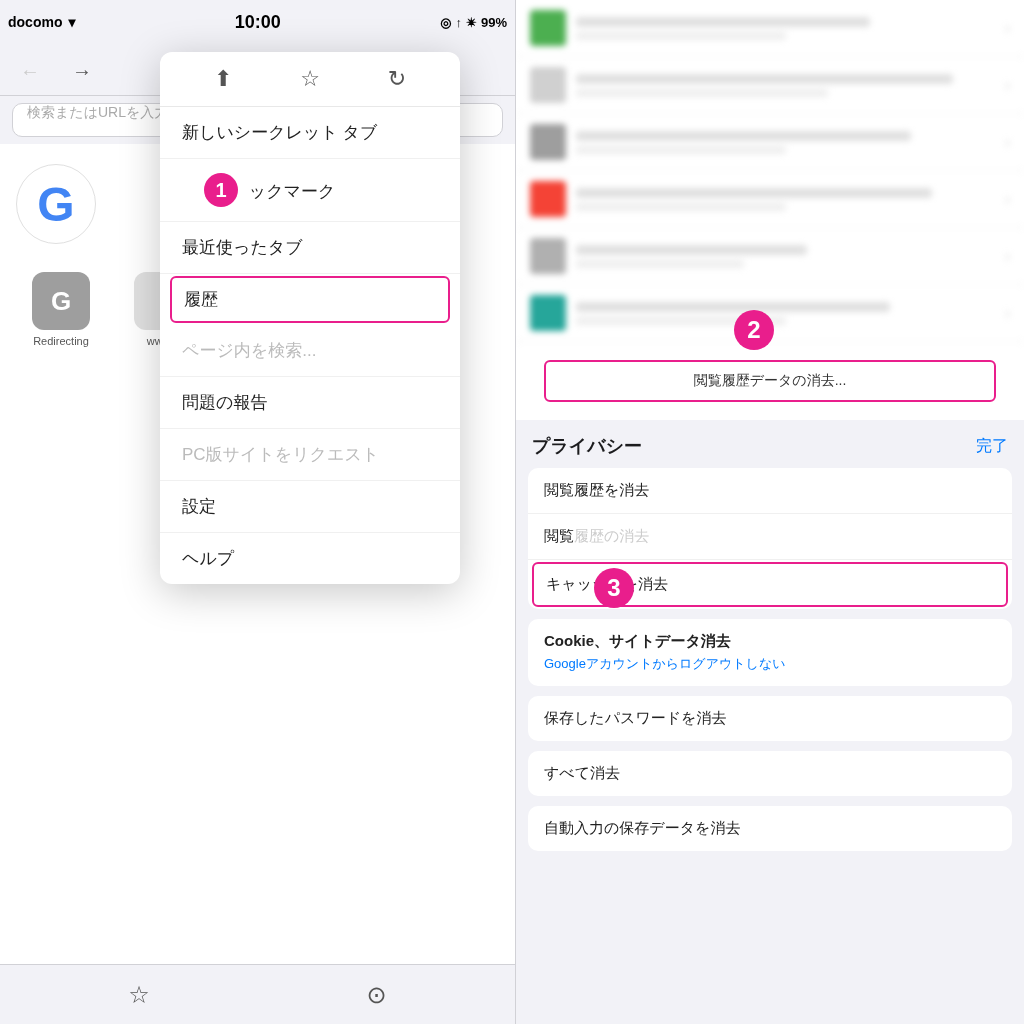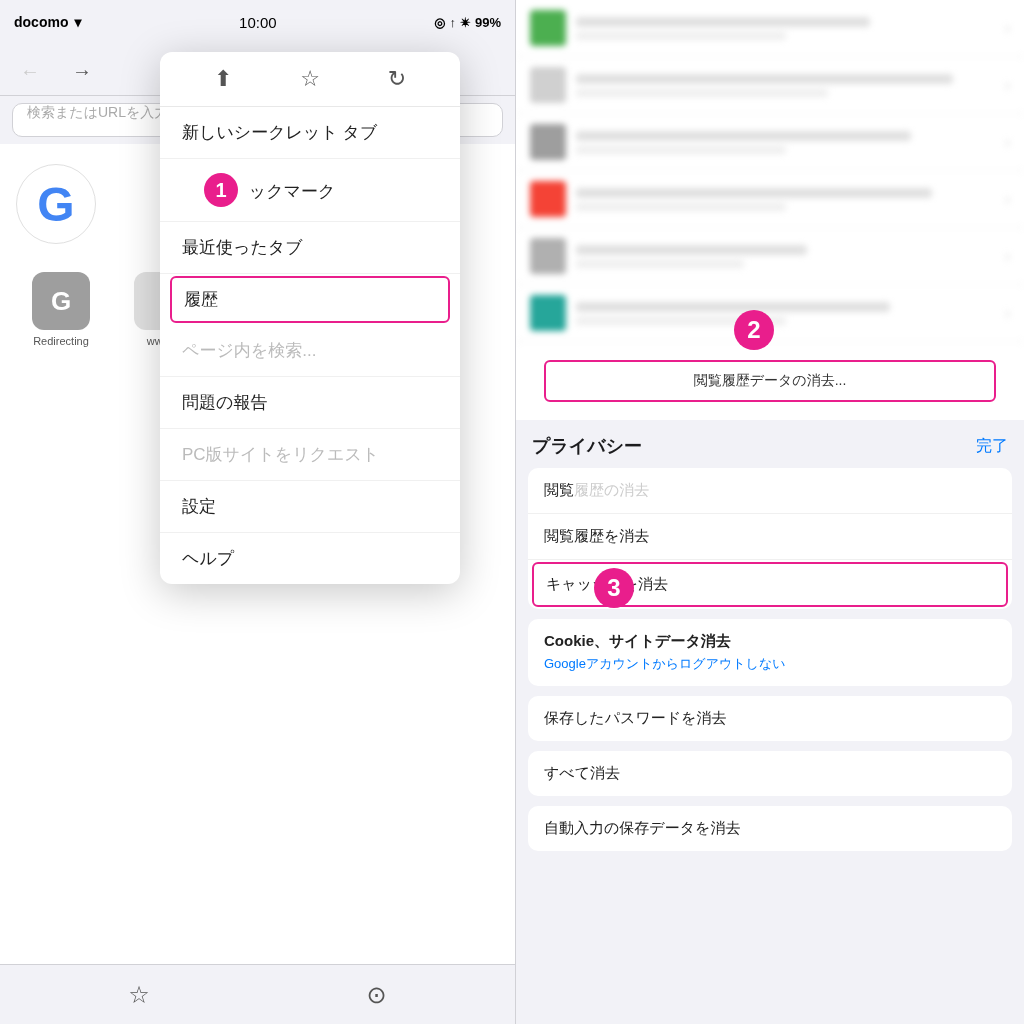--- a/index.html
+++ b/index.html
@@ -23,27 +23,27 @@
       flex-direction: column;
     }
 
     
     .status-bar {
       height: 44px;
       background: #f2f2f7;
       display: flex;
       align-items: center;
       justify-content: space-between;
-      padding: 0 14px;
+      padding: 0 8px;
       font-size: 14px;
       font-weight: 600;
       color: #000;
     }
     .status-left { display: flex; align-items: center; gap: 6px; }
-    .status-center { font-size: 15px; font-weight: 400; }
+    .status-center { font-size: 18px; font-weight: 700; }
     .status-right { display: flex; align-items: center; gap: 4px; font-size: 13px; }
 
     
     .nav-bar {
       height: 52px;
       background: #f2f2f7;
       display: flex;
       align-items: center;
       padding: 0 12px;
       gap: 16px;
@@ -486,24 +486,24 @@
     <span class="privacy-title">プライバシー</span>
     <span class="privacy-done">完了</span>
   </div>
 
   <div class="step3-badge">
     <span>3</span>
   </div>
 
   <div class="privacy-section">
     <div class="privacy-row">
+      <span>閲覧履歴を消去</span>
+    </div>
+    <div class="privacy-row">
       <span>閲覧</span><span style="color:#ccc;">履歴の消去</span>
-    </div>
-    <div class="privacy-row">
-      <span>閲覧履歴を消去</span>
     </div>
     <div class="privacy-row highlighted-cache">
       <span>キャッシュを消去</span>
     </div>
   </div>
 
   <div class="cookie-section">
     <div class="cookie-title">Cookie、サイトデータ消去</div>
     <div class="cookie-subtitle">Googleアカウントからログアウトしない</div>
   </div>

